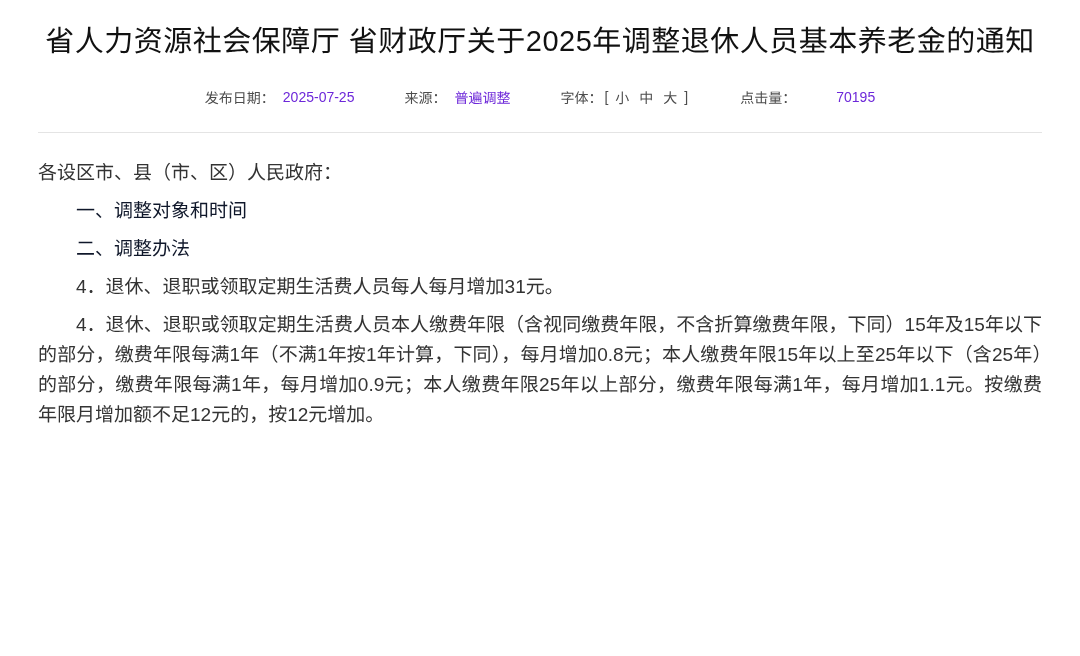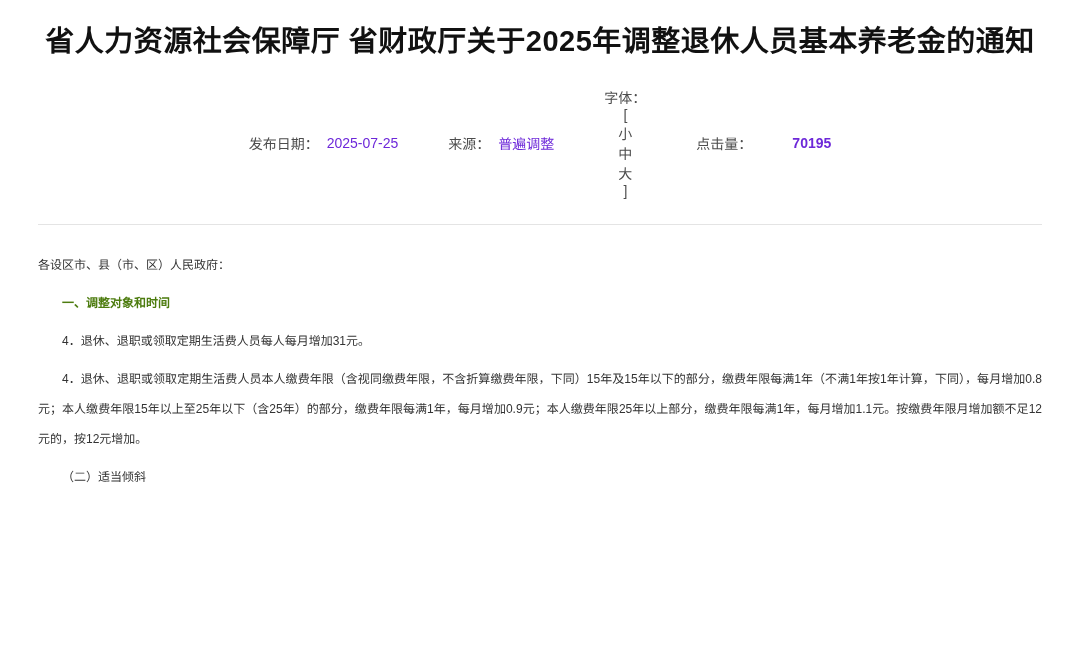--- a/index.html
+++ b/index.html
@@ -17,66 +17,66 @@
   .page {
     width: 1080px;
     height: 656px;
     background: #ffffff;
   }
   .title {
     margin: 22px 30px 0;
     text-align: center;
     font-size: 29px;
     line-height: 38px;
-    font-weight: 700;
+    font-weight: 400;
     color: #111111;
     letter-spacing: 0.5px;
     white-space: nowrap;
   }
   .meta {
     margin-top: 27px;
     display: flex;
     justify-content: center;
     align-items: center;
     font-size: 14px;
     color: #4d4d4d;
     gap: 50px;
     white-space: nowrap;
   }
   .meta-item { display: inline-flex; align-items: center; }
   .meta-label { color: #4d4d4d; }
   .meta-value { margin-left: 8px; color: #6d28d9; }
-  .hits-value { margin-left: 40px; font-weight: bold; }
-  .font-switcher { display: inline-flex; align-items: center; flex-direction: column; }
+  .hits-value { margin-left: 40px; }
+  .font-switcher { display: inline-flex; align-items: center; }
   .font-switcher .bracket { margin: 0 2px; }
   .font-size-link {
     margin: 0 5px;
     color: #4d4d4d;
     text-decoration: none;
     cursor: pointer;
   }
   .divider {
     border: none;
     border-top: 1px solid #e4e4e4;
     margin: 25px 38px 0;
     height: 0;
   }
   .content {
     margin: 25px 38px 0;
-    font-size: 12px;
+    font-size: 19px;
     color: #333333;
   }
   .content p {
     margin: 0 0 8px;
     line-height: 30px;
     text-indent: 2em;
     text-align: justify;
   }
   .content p.no-indent { text-indent: 0; }
-  .content p.bold { font-weight: 700; color: #4d7c0f; }
+  .content p.bold { font-weight: 400; color: #0f172a; }
 </style>
 </head>
 <body>
 
 <div class="page">
 
   <h1 class="title">省人力资源社会保障厅 省财政厅关于2025年调整退休人员基本养老金的通知</h1>
 
   <div class="meta">
 
@@ -104,18 +104,18 @@
       <span class="meta-value hits-value">70195</span>
     </span>
 
   </div>
 
   <hr class="divider">
 
   <div class="content">
     <p class="no-indent">各设区市、县（市、区）人民政府：</p>
     <p class="bold">一、调整对象和时间</p>
+    <p class="bold">二、调整办法</p>
     <p>4．退休、退职或领取定期生活费人员每人每月增加31元。</p>
     <p>4．退休、退职或领取定期生活费人员本人缴费年限（含视同缴费年限，不含折算缴费年限，下同）15年及15年以下的部分，缴费年限每满1年（不满1年按1年计算，下同），每月增加0.8元；本人缴费年限15年以上至25年以下（含25年）的部分，缴费年限每满1年，每月增加0.9元；本人缴费年限25年以上部分，缴费年限每满1年，每月增加1.1元。按缴费年限月增加额不足12元的，按12元增加。</p>
-    <p>（二）适当倾斜</p>
   </div>
 
 </div>
 
 </body></html>

